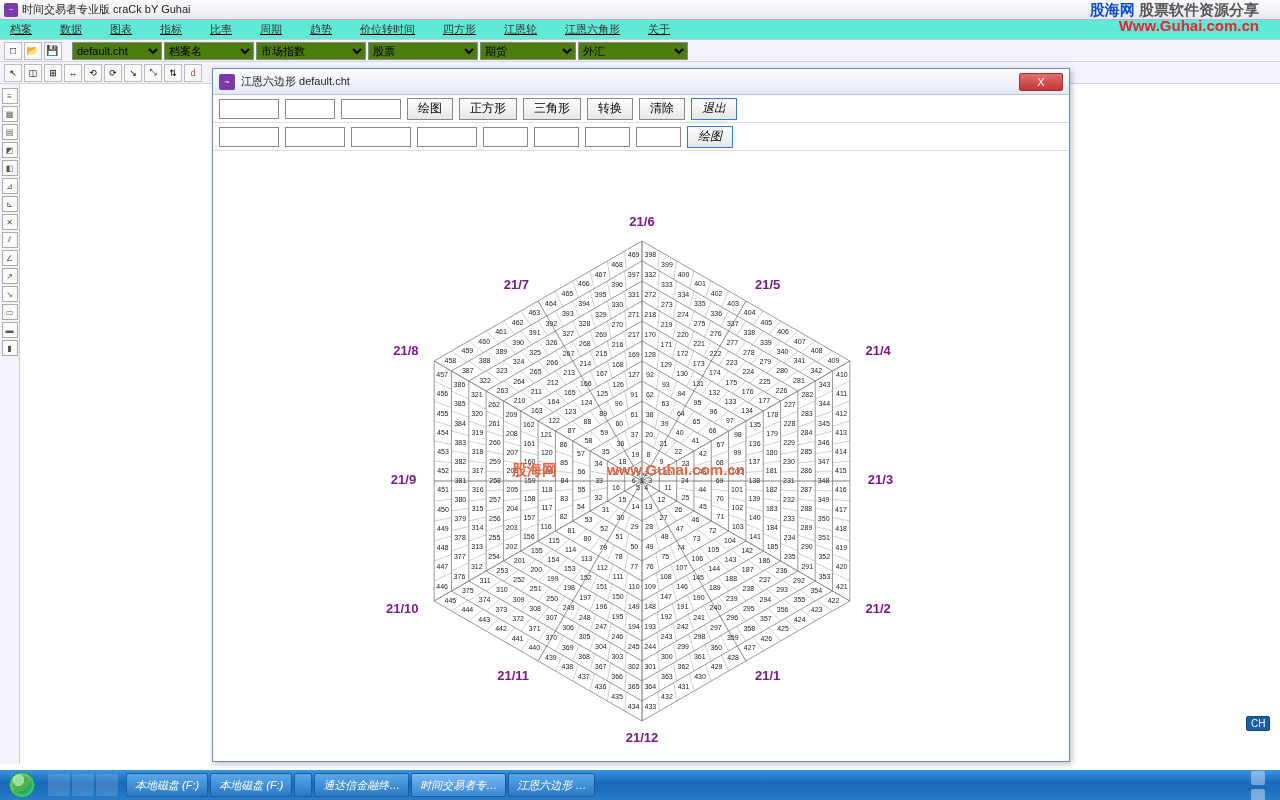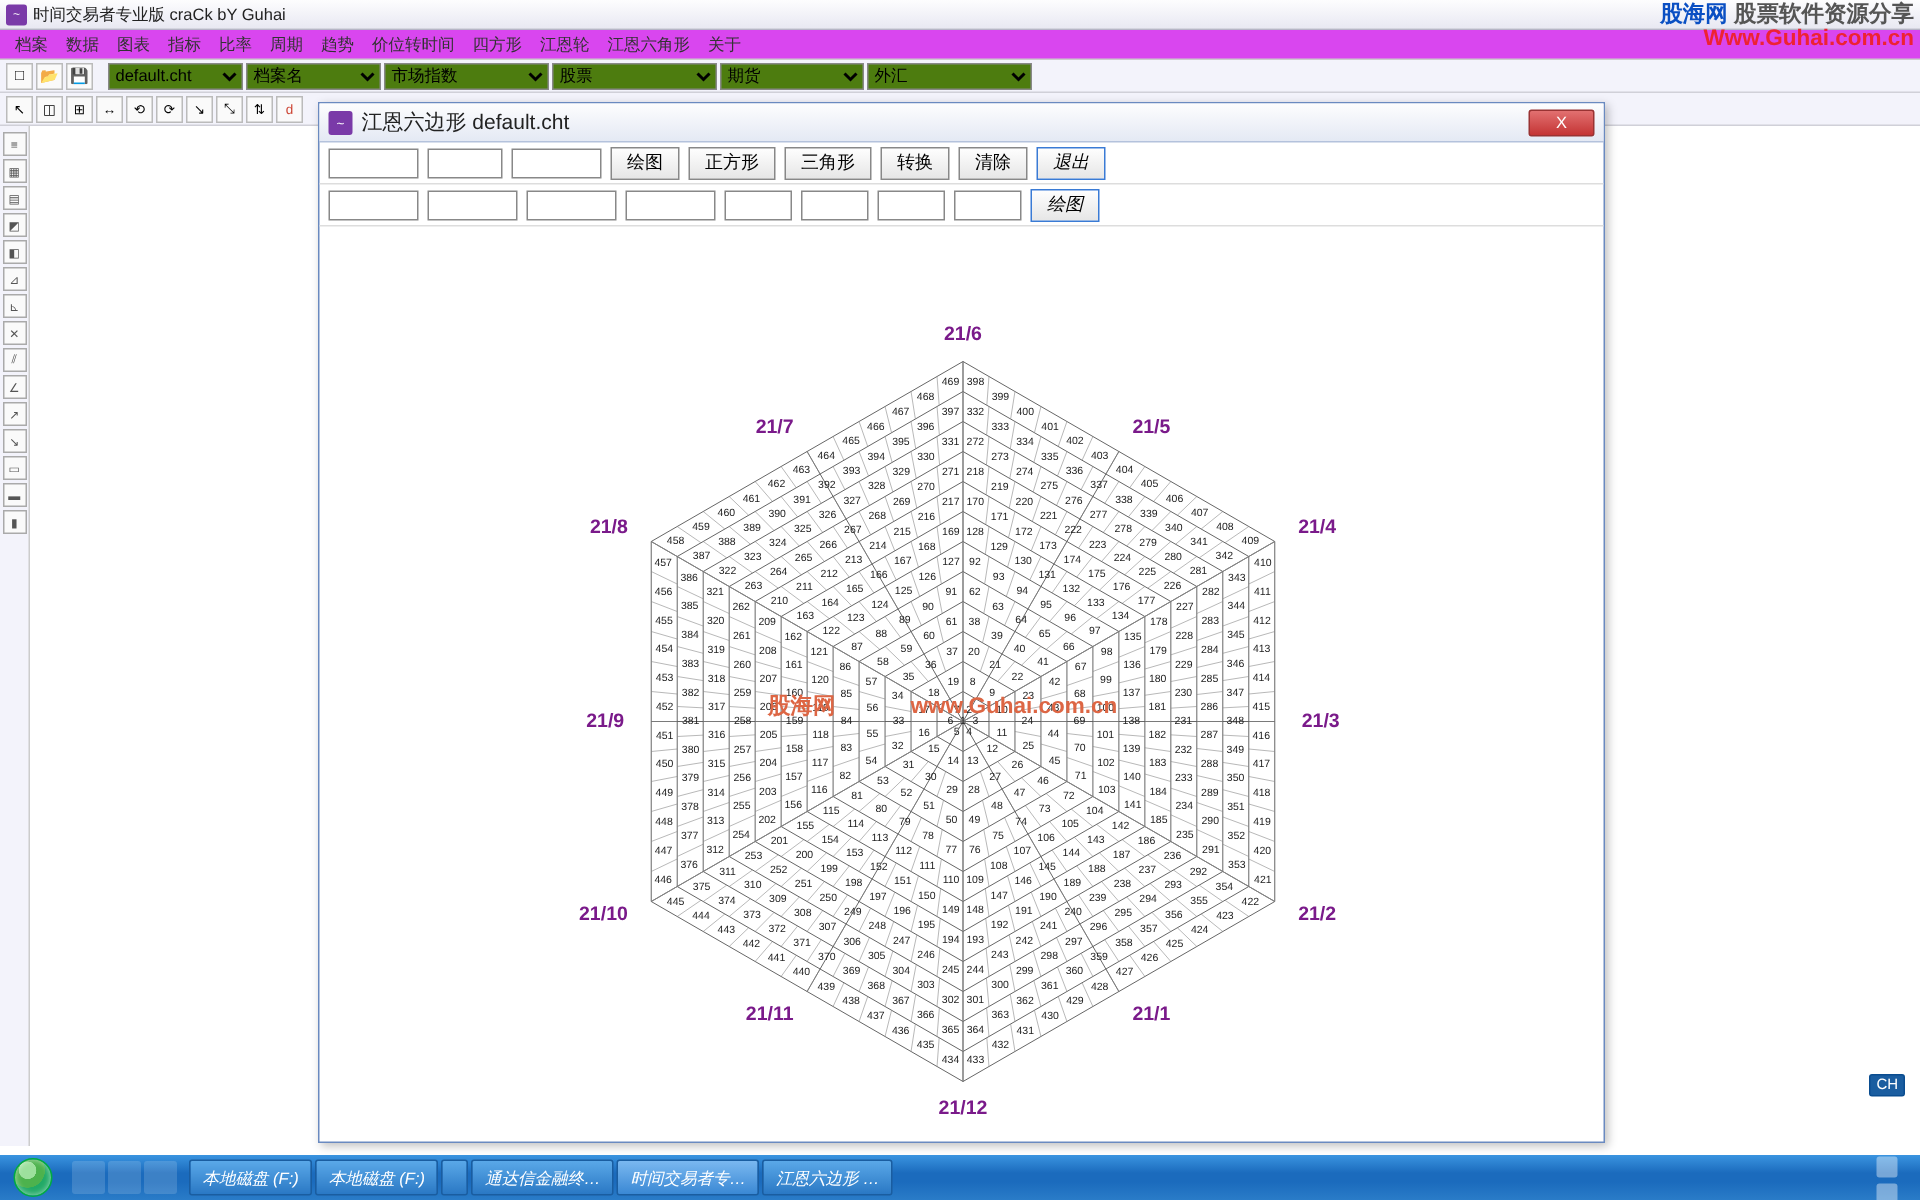--- a/index.html
+++ b/index.html
@@ -4,49 +4,49 @@
 <style>
 * { box-sizing: border-box; margin: 0; padding: 0; font-family: "Microsoft YaHei", SimSun, Arial, sans-serif; }
 body { width: 1280px; height: 800px; background: #fff; overflow: hidden; position: relative; }
 
 
 .main-title { height: 20px; background: linear-gradient(#fdfdfe, #e8e8f2); border-bottom: 1px solid #b5b5c5; display: flex; align-items: center; padding: 0 4px; }
 .main-title .icon { width: 14px; height: 14px; background: #7a3aa8; border-radius: 2px; margin-right: 4px; display:flex;align-items:center;justify-content:center;color:#fff;font-size:8px; }
 .main-title .txt { font-size: 11px; color: #222; }
 
 
-.menu-bar { height: 20px; background: #d946ef; border-bottom: 1px solid #ccc; display: flex; align-items: center; padding: 0 4px; gap: 0; }
+.menu-bar { height: 20px; background: #5eead4; border-bottom: 1px solid #ccc; display: flex; align-items: center; padding: 0 4px; gap: 16px; text-decoration: underline; }
 .menu-bar span { font-size: 11px; color: #333; padding: 2px 6px; cursor: default; }
 
 
 .tool1 { height: 22px; background: #f3f3fb; border-bottom: 1px solid #d0d0d8; display: flex; align-items: center; padding: 0 4px; gap: 2px; }
 .tool1 .tbtn { width: 18px; height: 18px; border: 1px solid #bbb; background: #fafafa; font-size: 10px; display:flex;align-items:center;justify-content:center; }
 .tool1 select { height: 18px; font-size: 11px; border: 1px solid #888; background: #4d7c0f; }
 .tool1 .sep { width: 6px; }
 
 
 .tool2 { height: 22px; background: #f3f3fb; border-bottom: 1px solid #d0d0d8; display: flex; align-items: center; padding: 0 4px; gap: 2px; }
 .tool2 .tbtn { width: 18px; height: 18px; border: 1px solid #bbb; background: #fafafa; font-size:9px;display:flex;align-items:center;justify-content:center; }
 
 
 .left-tb { position: absolute; left: 0; top: 84px; width: 20px; height: 680px; background: #f3f3fb; border-right: 1px solid #ccc; display: flex; flex-direction: column; gap: 2px; padding-top: 4px; align-items:center; }
 .left-tb .vbtn { width: 16px; height: 16px; border: 1px solid #aaa; background: #fafafa; font-size:8px;display:flex;align-items:center;justify-content:center;color:#555; }
 
 
-.wm-top { position: absolute; right: 4px; top: 2px; text-align: right; line-height: 16px; z-index: 2; }
+.wm-top { position: absolute; right: 21px; top: 2px; text-align: right; line-height: 16px; z-index: 2; }
 .wm-top .l1 { font-size: 15px; font-weight: bold; }
 .wm-top .l1 .b { color: #0a4fc3; }
 .wm-top .l1 .g { color: #555; }
 .wm-top .l2 { font-size: 15px; font-weight: bold; color: #e23; }
 
 
 .dialog { position: absolute; left: 212px; top: 68px; width: 858px; height: 694px; background: #fff; border: 1px solid #6a8ac0; box-shadow: 2px 2px 6px rgba(0,0,0,0.25); }
 .dialog-title { height: 26px; background: linear-gradient(#fdfdfe, #e4e9f4); border-bottom: 1px solid #b4c2dc; display: flex; align-items: center; padding: 0 6px; }
 .dialog-title .icon { width: 16px; height: 16px; background: #7a3aa8; border-radius: 2px; margin-right: 6px;color:#fff;font-size:9px;display:flex;align-items:center;justify-content:center; }
-.dialog-title .txt { font-size: 14px; color: #222; flex: 1; }
+.dialog-title .txt { font-size: 11px; color: #222; flex: 1; }
 .dialog-title .xclose { width: 44px; height: 18px; background: linear-gradient(#e27070,#c43434); border: 1px solid #933; border-radius: 2px; color: #fff; text-align: center; font-size: 11px; line-height: 16px; cursor: pointer; }
 
 
 .dtool { height: 28px; border-bottom: 1px solid #ddd; display: flex; align-items: center; padding: 0 6px; gap: 6px; }
 .dtool input[type=text] { height: 20px; border: 1px solid #888; background: #fff; font-size: 11px; padding: 0 2px; }
 .dtool .btn { height: 22px; padding: 0 10px; border: 1px solid #888; background: linear-gradient(#fefefe,#e6e6e6); font-size: 12px; cursor: pointer; }
 .dtool .btn.emph { border: 1px solid #3a7bd5; font-style: italic; }
 
 
 .hex-area { position: relative; width: 100%; height: 608px; overflow: hidden; }

